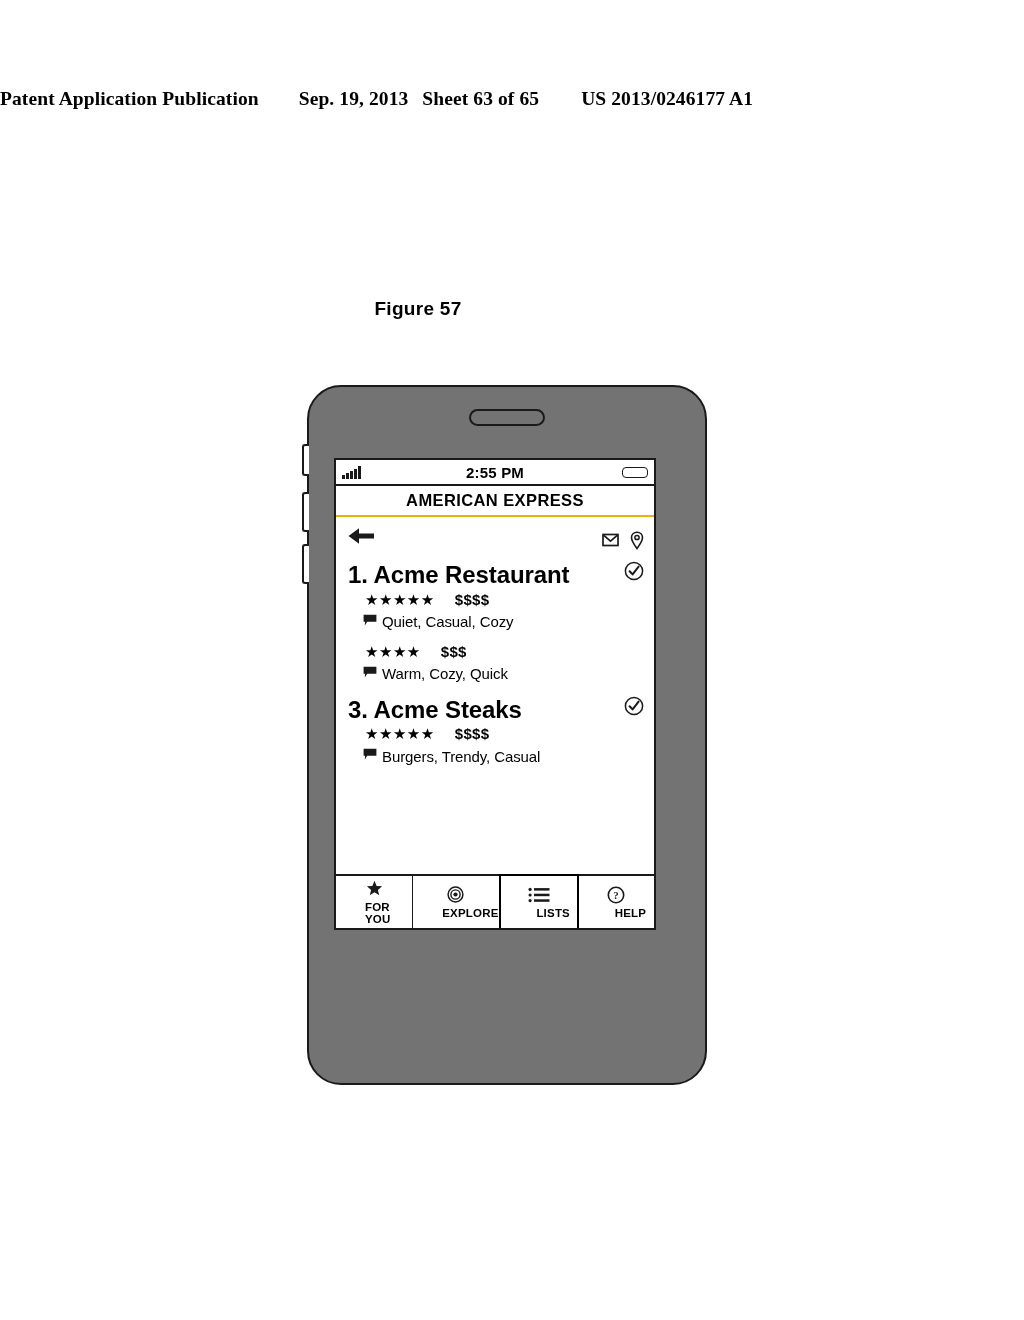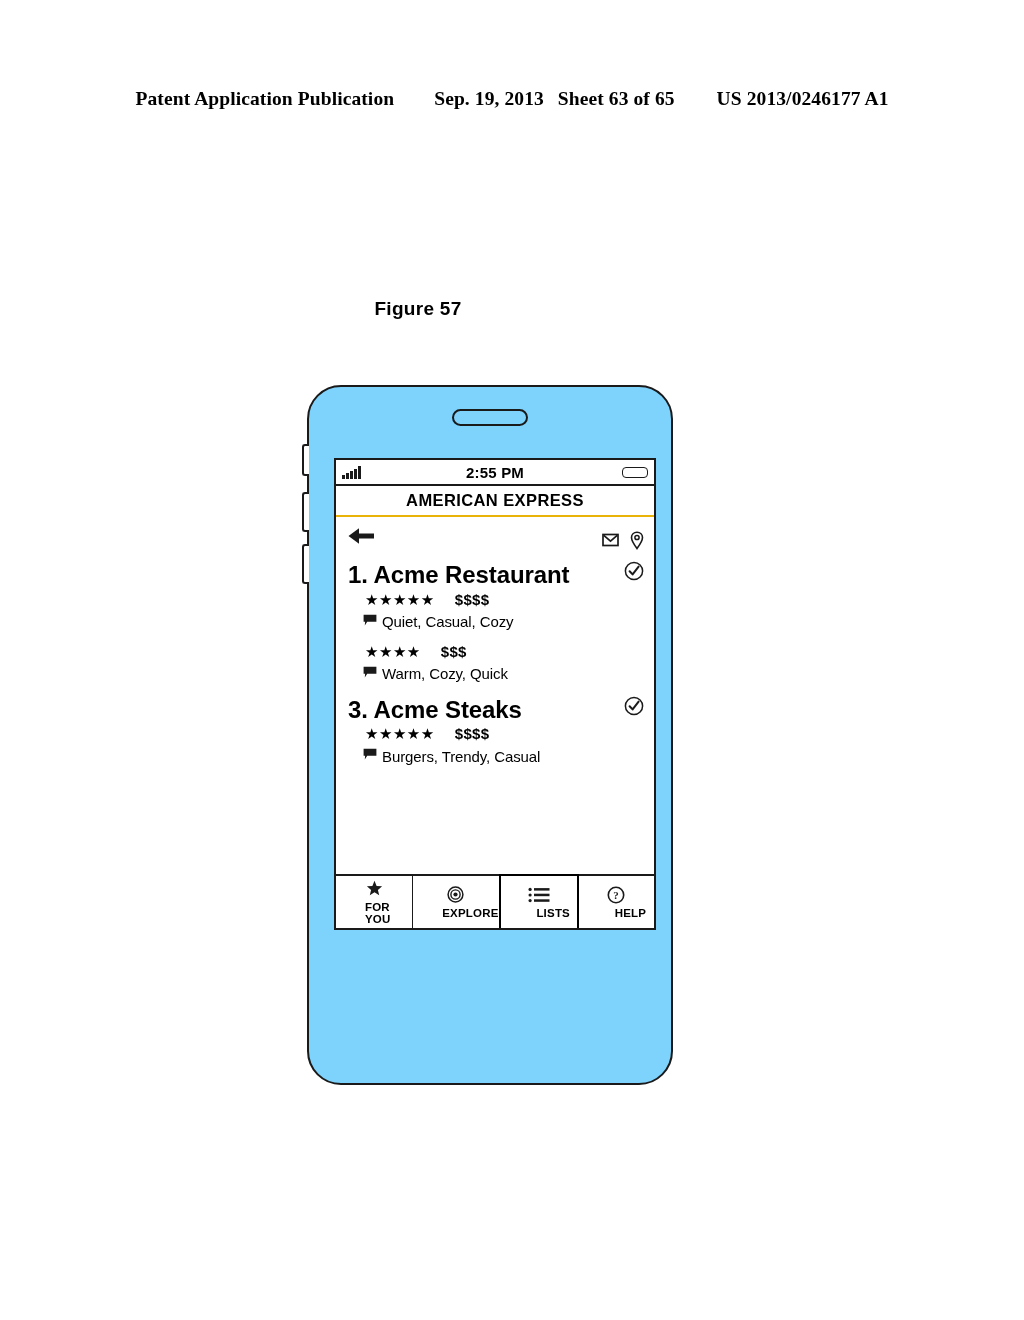--- a/index.html
+++ b/index.html
@@ -16,21 +16,20 @@
     overflow: hidden;
   }
 
   
   .patent-header {
     position: absolute;
     top: 88px;
     left: 0;
     width: 1024px;
     display: flex;
-    justify-content: center;
     align-items: baseline;
     font-family: "Liberation Serif", serif;
     font-weight: bold;
     font-size: 19.5px;
     letter-spacing: 0.1px;
     white-space: nowrap;
   }
   .patent-header .ph-pub { margin-right: 40px; }
   .patent-header .ph-date { margin-right: 14px; }
   .patent-header .ph-sheet { margin-right: 42px; }
@@ -45,25 +44,25 @@
     font-size: 19px;
     font-weight: bold;
     letter-spacing: 0.3px;
   }
 
   
   .phone {
     position: absolute;
     left: 307px;
     top: 385px;
-    width: 366px;
+    width: 400px;
     height: 700px;
     border: 2.2px solid #1a1a1a;
     border-radius: 34px;
-    background: #7dd3fc;
+    background: #737373;
     box-sizing: border-box;
   }
   .phone-speaker {
     position: absolute;
     left: 50%;
     top: 22px;
     transform: translateX(-50%);
     width: 76px;
     height: 17px;
     border: 2px solid #1a1a1a;

